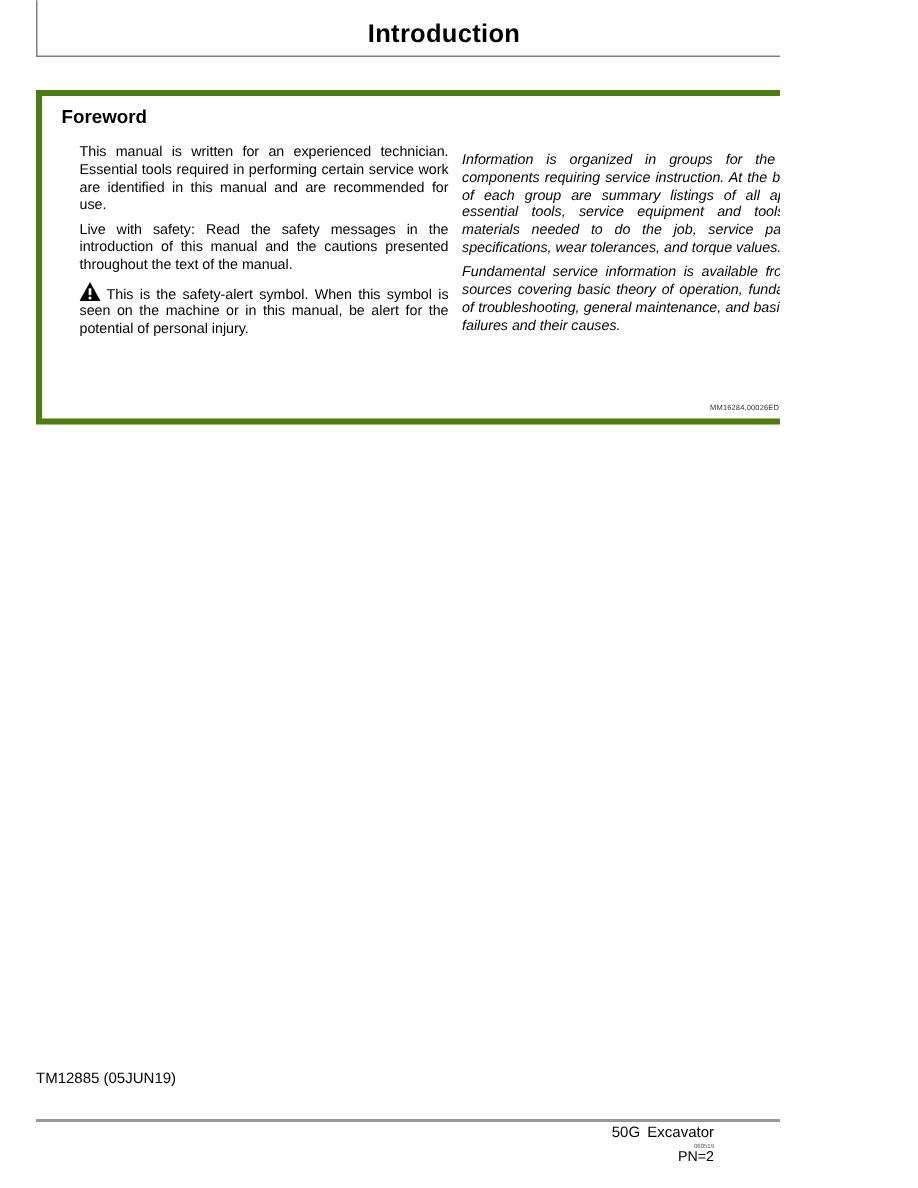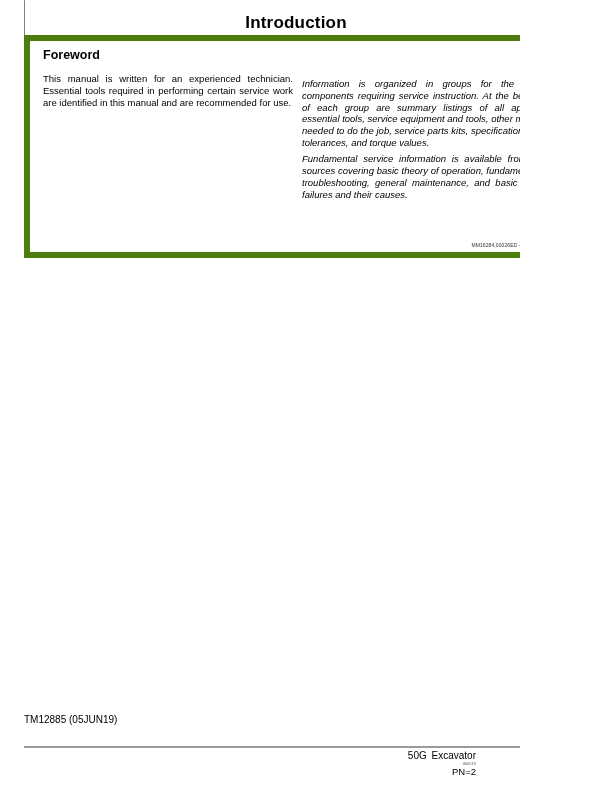--- a/index.html
+++ b/index.html
@@ -34,36 +34,37 @@
     padding-bottom: 4px;
     font-size: 17px;
     font-weight: bold;
     letter-spacing: 0.2px;
   }
 
   
   .foreword-box {
     position: absolute;
     left: 24px;
-    top: 35px;
+    top: 60px;
     width: 544px;
     height: 223px;
     box-sizing: border-box;
-    border: 6px solid #4d7c0f;
+    border: 4px solid #4d7c0f;
     padding: 7px 8px 0 13px;
     overflow: hidden;
   }
   .foreword-box h2 {
     margin: 0 0 11px 0;
     font-size: 12.5px;
     font-weight: bold;
   }
   .columns {
     display: flex;
     gap: 9px;
+    margin-left: 12px;
   }
   .col {
     width: 256px;
     font-size: 9.5px;
     line-height: 11.8px;
     text-align: justify;
   }
   .col-right { width: 258px; margin-top: 5px; font-style: italic; }
   .col p { margin: 0 0 4.5px 0; }
   .alert-icon {
@@ -129,20 +130,26 @@
 
   <header class="title-box">
     <h1>Introduction</h1>
   </header>
 
   <section class="foreword-box">
     <h2>Foreword</h2>
     <div class="columns">
       <div class="col col-left">
         <p>This manual is written for an experienced technician. Essential tools required in performing certain service work are identified in this manual and are recommended for use.</p>
+        <p>Live with safety: Read the safety messages in the introduction of this manual and the cautions presented throughout the text of the manual.</p>
+        <p><span class="alert-icon"><svg width="14" height="13" viewBox="0 0 14 13" xmlns="http://www.w3.org/2000/svg">
+                <path d="M7 0 L14 12.6 L0 12.6 Z" fill="#000000"></path>
+                <rect x="6.1" y="4.2" width="1.8" height="4.6" fill="#ffffff"></rect>
+                <circle cx="7" cy="10.7" r="1" fill="#ffffff"></circle>
+              </svg></span><span>This is the safety-alert symbol. When this symbol is seen on the machine or in this manual, be alert for the potential of personal injury.</span></p>
       </div>
       <div class="col col-right">
         <p>Information is organized in groups for the various components requiring service instruction.  At the beginning of each group are summary listings of all applicable essential tools, service equipment and tools, other materials needed to do the job, service parts kits, specifications, wear tolerances, and torque values.</p>
         <p>Fundamental service information is available from other sources covering basic theory of operation, fundamentals of troubleshooting, general maintenance, and basic type of failures and their causes.</p>
       </div>
     </div>
     <div class="ref-code">MM16284,00026ED -19-17SEP18-1/1</div>
   </section>
 
   <footer>

